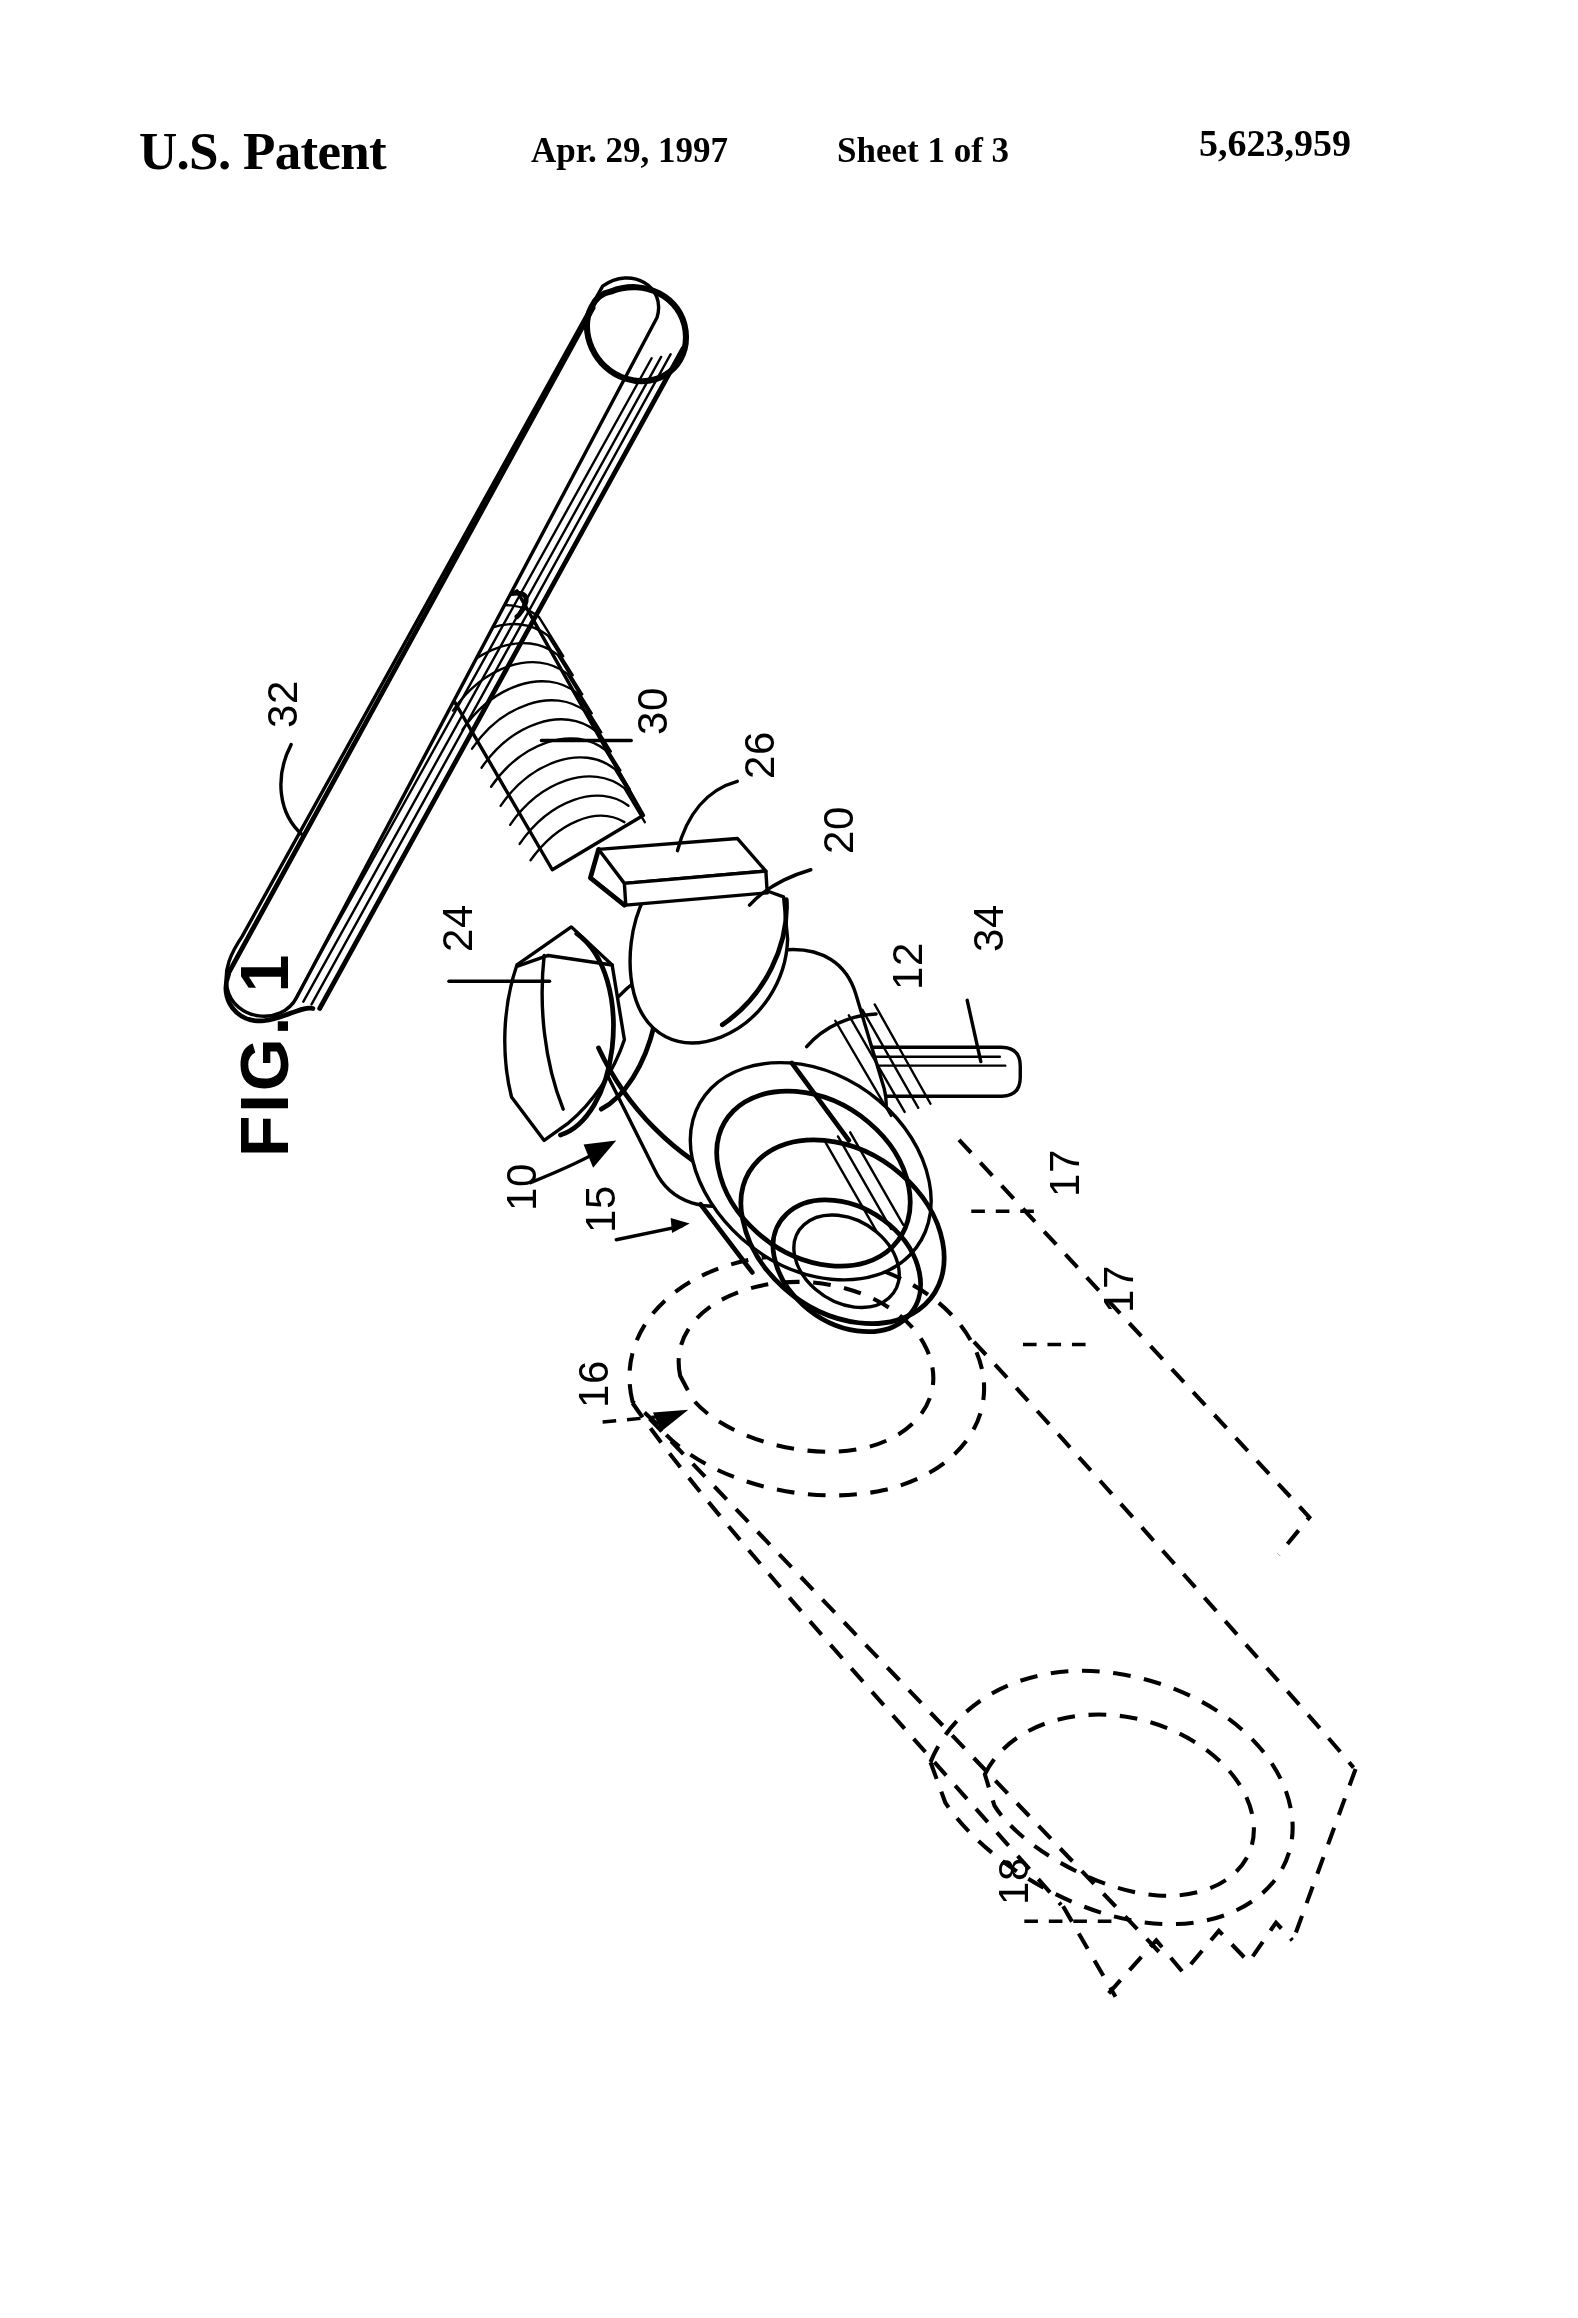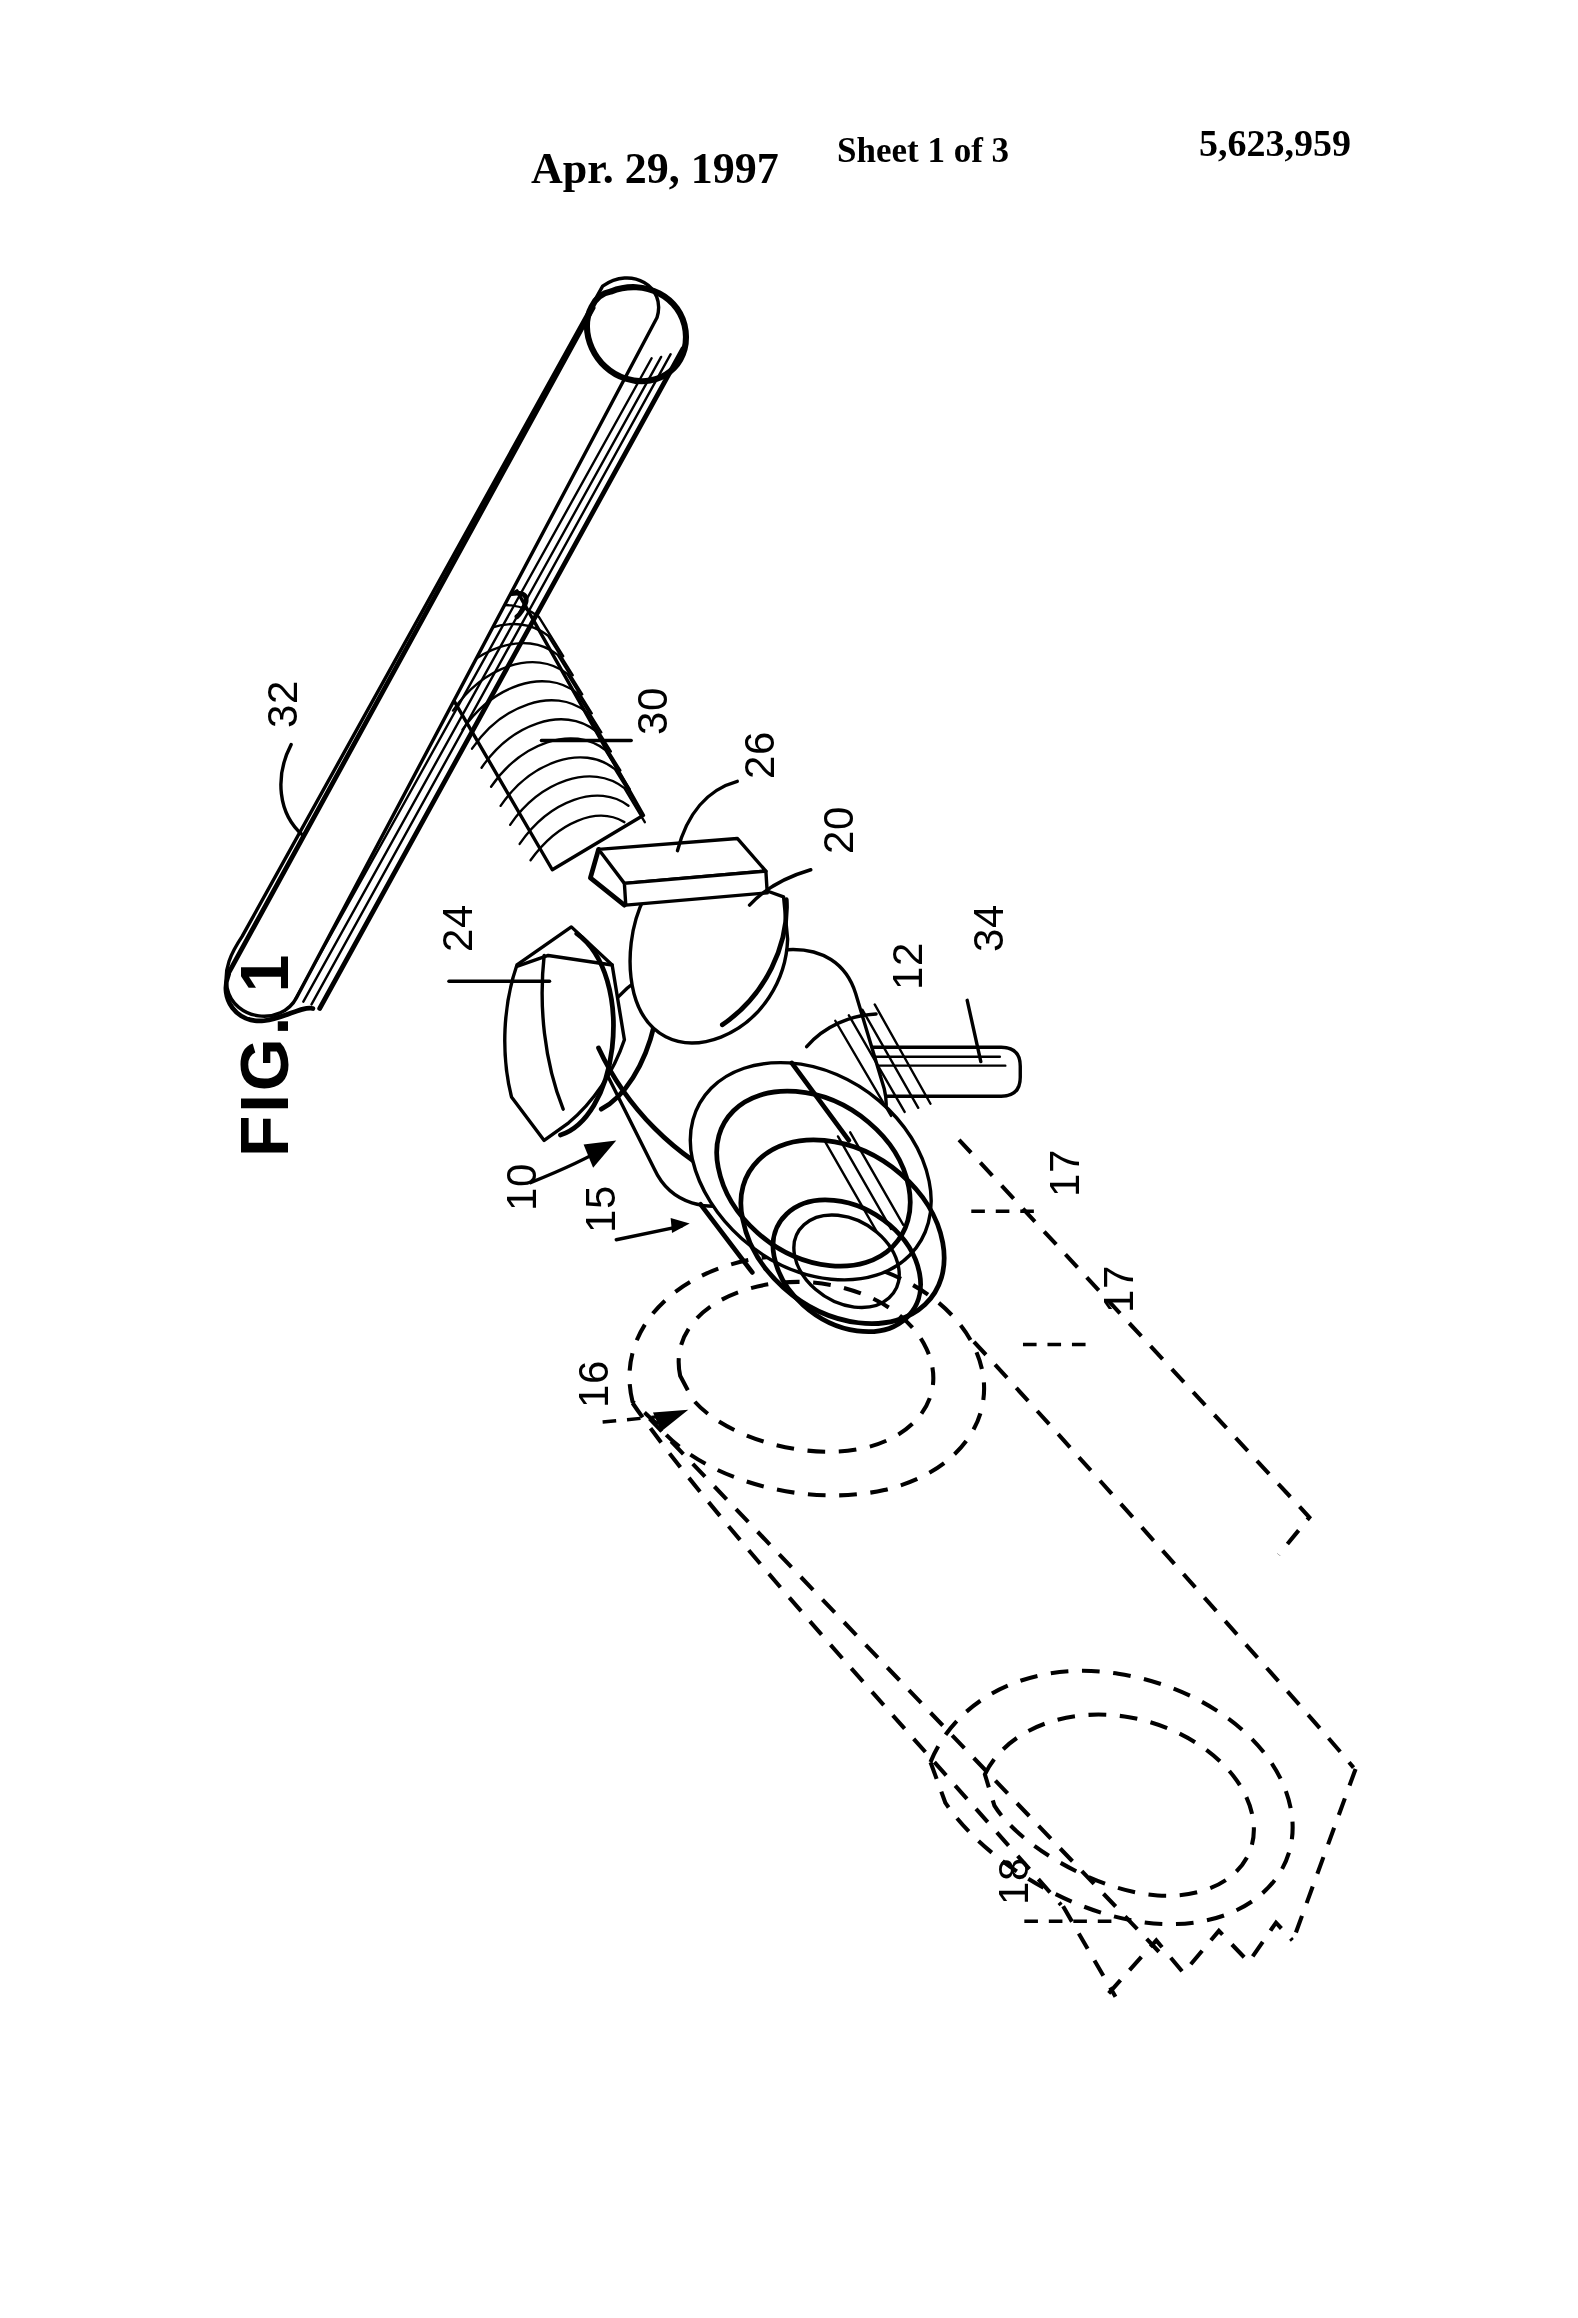--- a/index.html
+++ b/index.html
@@ -17,24 +17,23 @@
     position:absolute;left:0;right:0;top:121px;height:75px;
   }
   .hdr-office{
     position:absolute;left:139px;top:0;
     font-weight:700;font-size:53px;letter-spacing:-0.7px;
     font-family:"Liberation Serif", serif;
     white-space:nowrap;
   }
   .hdr-date{
     position:absolute;left:531px;top:9.5px;
-    font-weight:700;font-size:44px;
-    font-family:"Liberation Serif", serif;
-    white-space:nowrap;
-    margin-top:12px;
+    font-weight:700;font-size:35px;
+    font-family:"Liberation Serif", serif;
+    white-space:nowrap;
   }
   .hdr-sheet{
     position:absolute;left:837px;top:9.5px;
     font-weight:700;font-size:35px;
     font-family:"Liberation Serif", serif;
     white-space:nowrap;
   }
   .hdr-patno{
     position:absolute;left:1199px;top:0;
     font-weight:700;font-size:38px;letter-spacing:0px;
@@ -68,20 +67,21 @@
     white-space:nowrap;
     letter-spacing:0.7px;
   }
 </style>
 </head>
 <body>
 
 <div class="page">
 
   <div class="hdr">
+    <div class="hdr-office">U.S. Patent</div>
     <div class="hdr-date">Apr. 29, 1997</div>
     <div class="hdr-sheet">Sheet 1 of 3</div>
     <div class="hdr-patno">5,623,959</div>
   </div>
 
   <div class="drawing">
     <svg width="1578" height="2319" viewBox="0 0 2320 3408">
       <defs>
         <style>
           .s  { fill:none; stroke:#000; stroke-width:5;  stroke-linecap:round; stroke-linejoin:round; }

